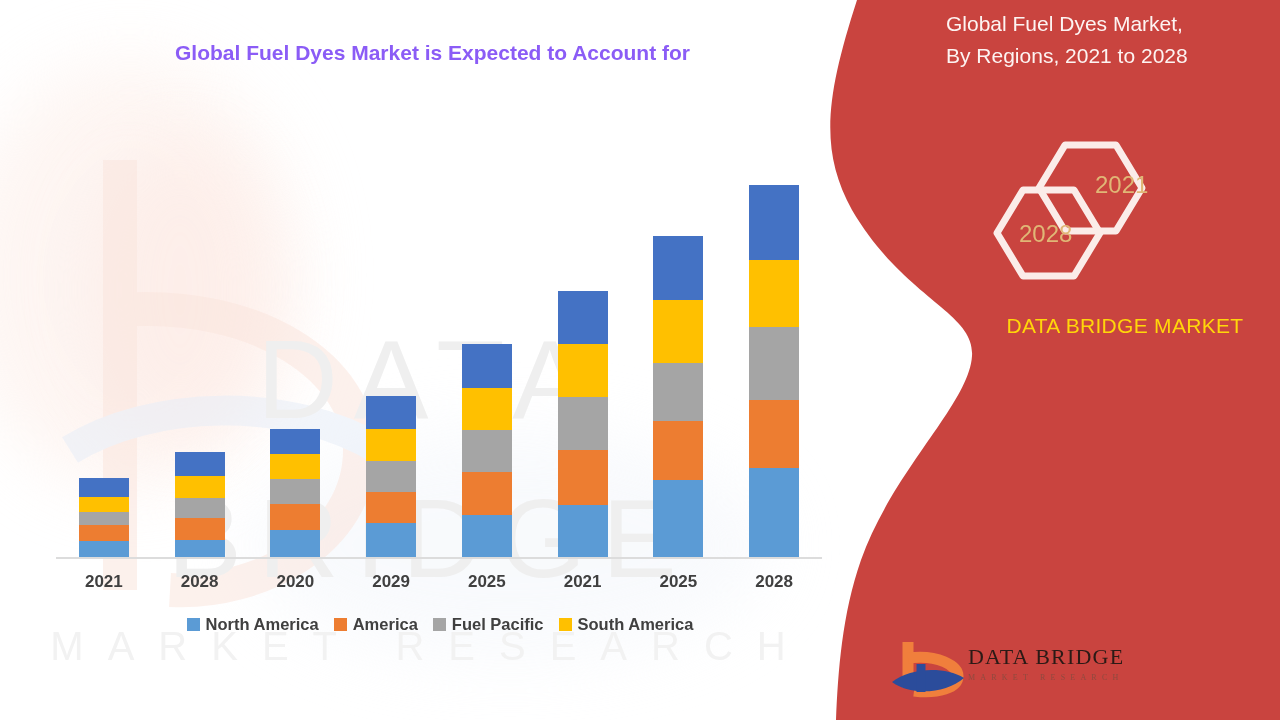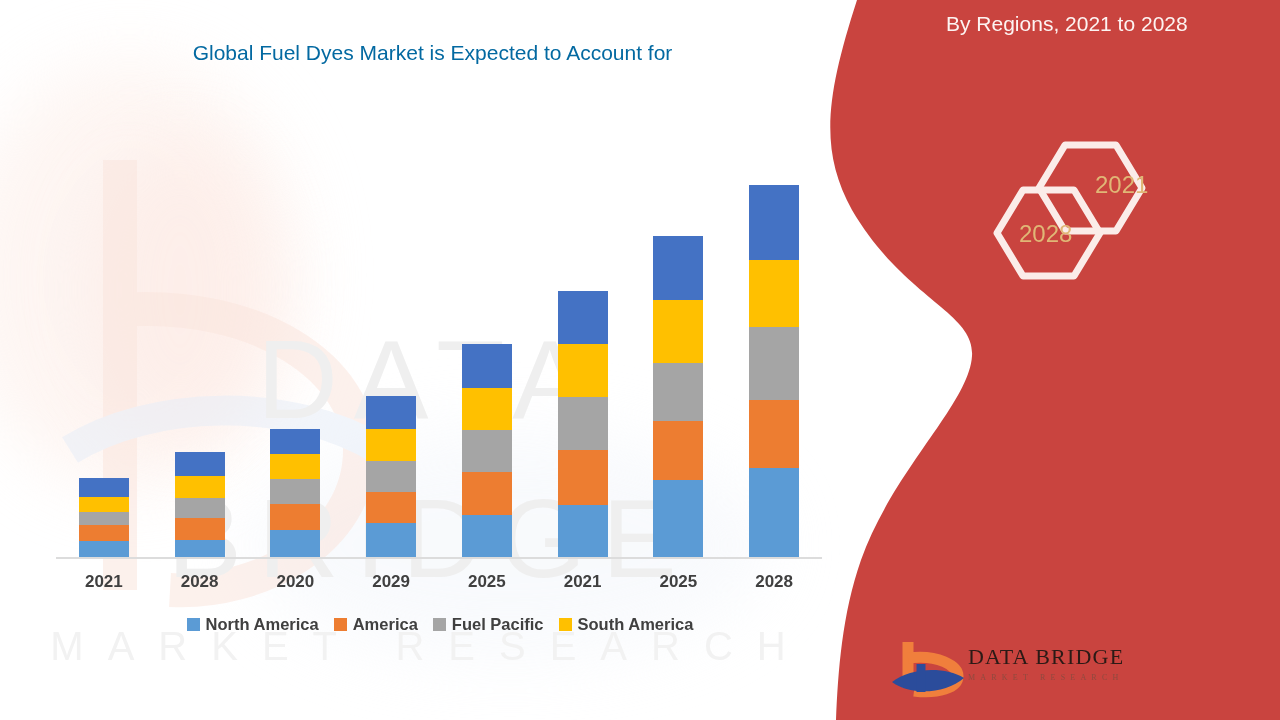--- a/index.html
+++ b/index.html
@@ -16,21 +16,21 @@
   
   .watermark{position:absolute;left:0;top:300px;width:860px;text-align:center;
              font-size:112px;letter-spacing:16px;font-weight:400;color:#efefef;
              line-height:1.42;pointer-events:none;user-select:none;}
   .watermark .wm2{font-size:40px;letter-spacing:24px;color:#f2f2f2;}
   .wm-logo{position:absolute;left:60px;top:150px;width:330px;height:460px;
            opacity:.55;pointer-events:none;}
 
   
   .chart-title{position:absolute;left:60px;top:36px;width:745px;text-align:center;
-               font-size:21px;line-height:1.62;color:#0369a1;}
+               font-size:21px;line-height:1.62;color:#8b5cf6;font-weight:bold;}
   .axis-line{position:absolute;left:56px;top:557px;width:766px;height:2px;background:#dcdcdc;}
 
   .bars{position:absolute;left:56px;top:150px;width:766px;height:407px;
         display:flex;align-items:flex-end;justify-content:space-around;}
   .bar{width:50px;display:flex;flex-direction:column;justify-content:flex-end;}
   .seg{width:100%;}
 
   .xlabels{position:absolute;left:56px;top:572px;width:766px;height:28px;
            display:flex;justify-content:space-around;}
   .xlabel{width:50px;text-align:center;font-size:17px;font-weight:bold;color:#404040;}
@@ -170,31 +170,33 @@
         <span class="legend-label">South America</span>
       </div>
     </div>
 
   <svg class="red-panel" viewBox="0 0 1280 720" preserveAspectRatio="none">
     <path d="M857 0 C826 96 819 150 852 210 C905 300 975 312 972 356
              C969 404 893 470 861 560 C842 614 838 672 836 720 L1280 720 L1280 0 Z" fill="#C9443F"></path>
   </svg>
 
   <div class="panel-title">
+    <div>Global Fuel Dyes Market,</div>
     <div>By Regions, 2021 to 2028</div>
   </div>
 
   <svg class="hexwrap" viewBox="0 0 200 145">
     <polygon points="80,5 131,5 157,48 131,91 80,91 54,48" fill="none" stroke="#fbece9" stroke-width="7" stroke-linejoin="round"></polygon>
     <polygon points="38,50 89,50 115,93 89,136 38,136 12,93" fill="none" stroke="#fbece9" stroke-width="7" stroke-linejoin="round"></polygon>
   </svg>
   <div class="hex-text hex-2021-t">2021</div>
   <div class="hex-text hex-2028-t">2028</div>
 
   <div class="brand">
+    <div>DATA BRIDGE MARKET</div>
   </div>
 
   <svg class="logo" viewBox="0 0 210 64">
     <path d="M20 6 L20 52" stroke="#F07F3C" stroke-width="11" fill="none"></path>
     <path d="M20 22 C50 18 70 30 70 40 C70 52 50 58 26 55" stroke="#F07F3C" stroke-width="11" fill="none"></path>
     <path d="M4 46 C22 32 56 30 76 42 C58 58 22 60 4 46 Z" fill="#2B4C9B"></path>
     <path d="M33 28 L33 56" stroke="#2B4C9B" stroke-width="9" fill="none"></path>
   </svg>
   <div class="logo-text">
     <div class="logo-main">DATA BRIDGE</div>

